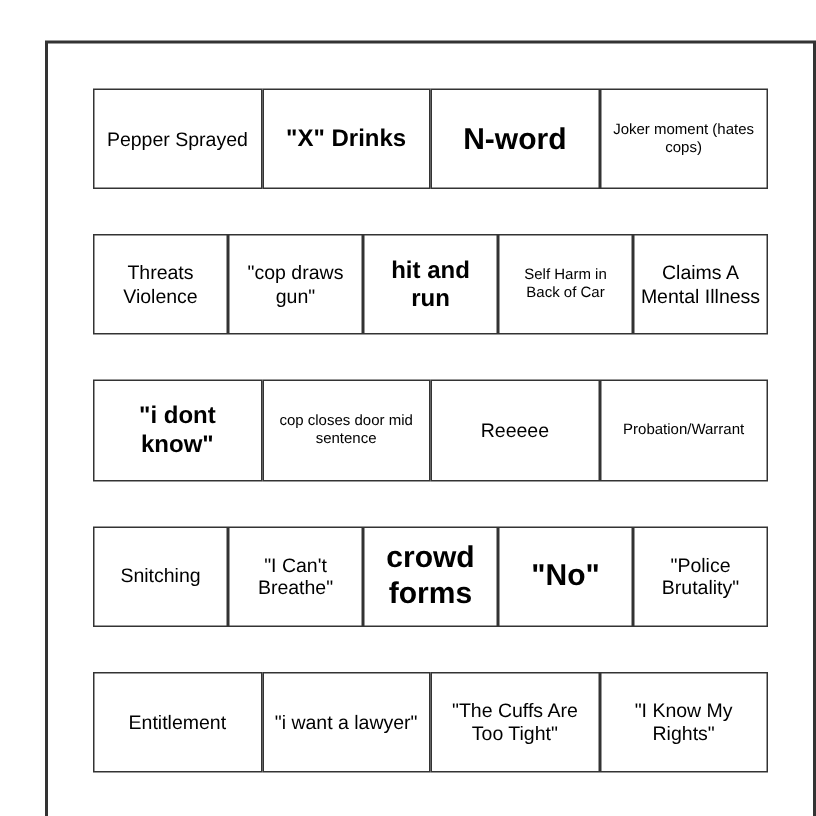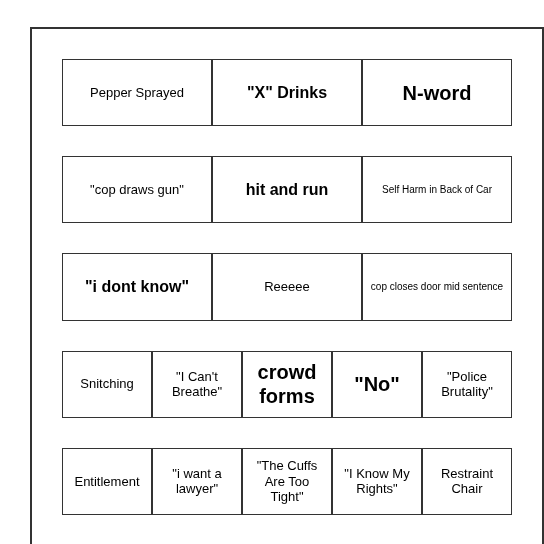--- a/index.html
+++ b/index.html
@@ -51,38 +51,41 @@
     }
   </style>
 </head>
 <body>
 
 <div class="bingo-container">
 <div class="bingo-row">
       <div class="bingo-cell">Pepper Sprayed</div>
       <div class="bingo-cell medium-text">"X" Drinks</div>
       <div class="bingo-cell large-text">N-word</div>
+      <div class="bingo-cell small-text">Joker moment (hates cops)</div>
     </div>
     <div class="bingo-row">
+      <div class="bingo-cell">Threats Violence</div>
       <div class="bingo-cell">"cop draws gun"</div>
       <div class="bingo-cell medium-text">hit and run</div>
       <div class="bingo-cell small-text">Self Harm in Back of Car</div>
+      <div class="bingo-cell">Claims A Mental Illness</div>
     </div>
     <div class="bingo-row">
       <div class="bingo-cell medium-text">"i dont know"</div>
+      <div class="bingo-cell small-text">cop closes door mid sentence</div>
       <div class="bingo-cell">Reeeee</div>
-      <div class="bingo-cell small-text">cop closes door mid sentence</div>
+      <div class="bingo-cell small-text">Probation/Warrant</div>
     </div>
     <div class="bingo-row">
       <div class="bingo-cell">Snitching</div>
       <div class="bingo-cell">"I Can't Breathe"</div>
       <div class="bingo-cell large-text">crowd forms</div>
       <div class="bingo-cell large-text">"No"</div>
       <div class="bingo-cell">"Police Brutality"</div>
     </div>
     <div class="bingo-row">
       <div class="bingo-cell">Entitlement</div>
       <div class="bingo-cell">"i want a lawyer"</div>
       <div class="bingo-cell">"The Cuffs Are Too Tight"</div>
       <div class="bingo-cell">"I Know My Rights"</div>
-      <div class="bingo-cell">Restraint Chair</div>
     </div>
   </div>
 
 </body></html>

